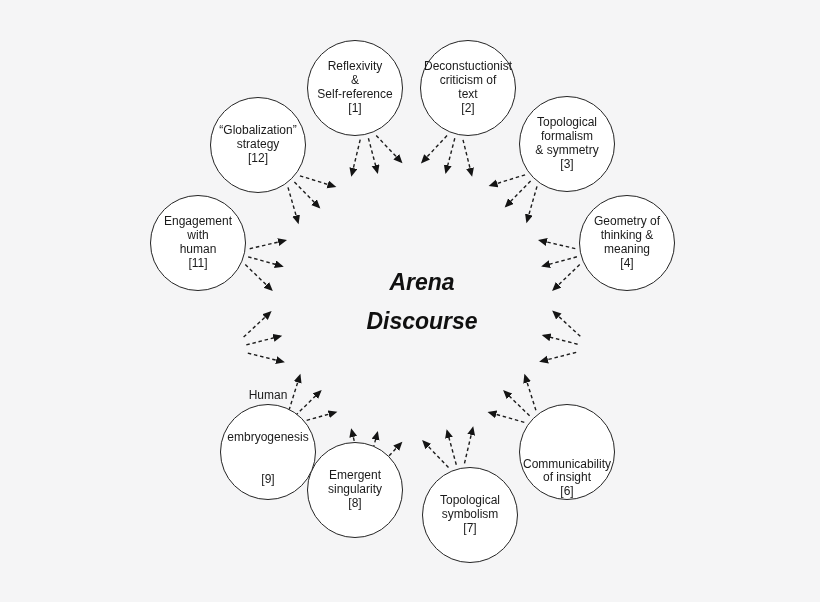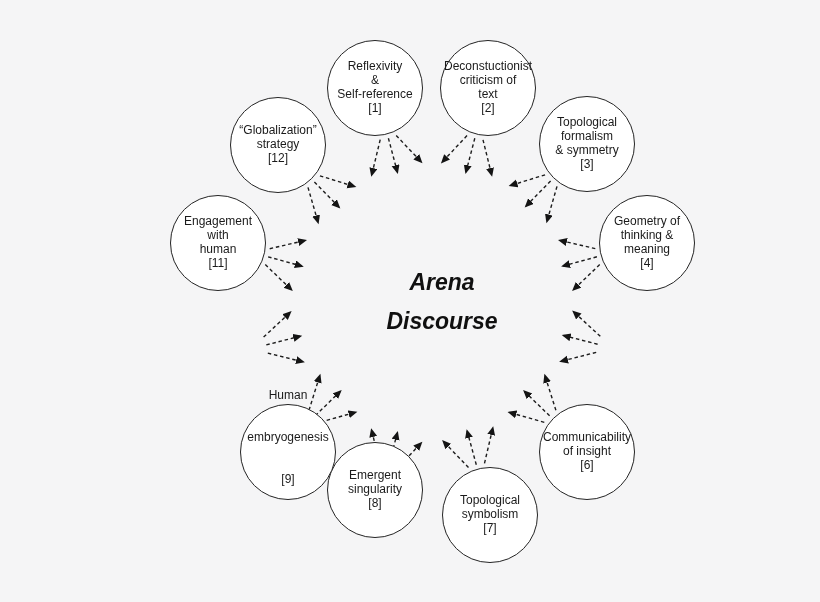--- a/index.html
+++ b/index.html
@@ -4,21 +4,21 @@
 <style>
   html, body { margin: 0; padding: 0; }
   body {
     width: 820px; height: 602px;
     background: #f5f5f6;
     font-family: "Liberation Sans", sans-serif;
     overflow: hidden;
   }
   .stage {
     position: relative;
-    width: 740px; height: 602px; margin-left: 20px;
+    width: 740px; height: 602px;
   }
   .stage svg {
     position: absolute; left: 0; top: 0;
   }
   .arrow {
     stroke: #1c1c1c;
     stroke-width: 1.4;
     stroke-dasharray: 3.5 2.8;
     fill: none;
   }
@@ -124,21 +124,21 @@
   </div>
 
   <div class="node" style="left: 627px; top: 243px;">
     <div class="nl">Geometry of</div>
     <div class="nl">thinking &amp;</div>
     <div class="nl">meaning</div>
     <div class="nl">[4]</div>
   </div>
 
 
-  <div class="node" style="left: 567px; top: 452px;">
+  <div class="node" style="left: 567px; top: 452px; justify-content: flex-end;">
     <div class="nl">Communicability</div>
     <div class="nl">of insight</div>
     <div class="nl">[6]</div>
     <div class="nl"></div>
   </div>
 
   <div class="node" style="left: 470px; top: 515px;">
     <div class="nl">Topological</div>
     <div class="nl">symbolism</div>
     <div class="nl">[7]</div>

